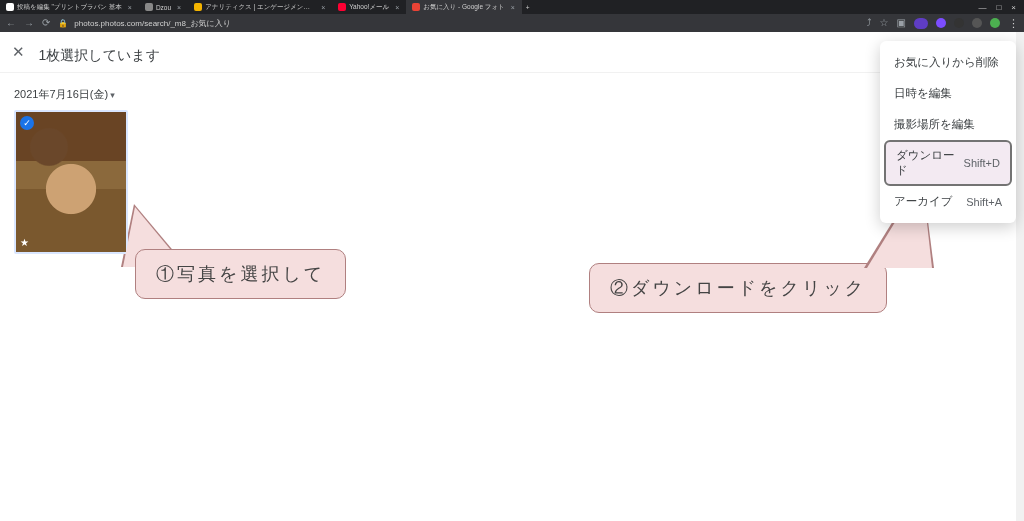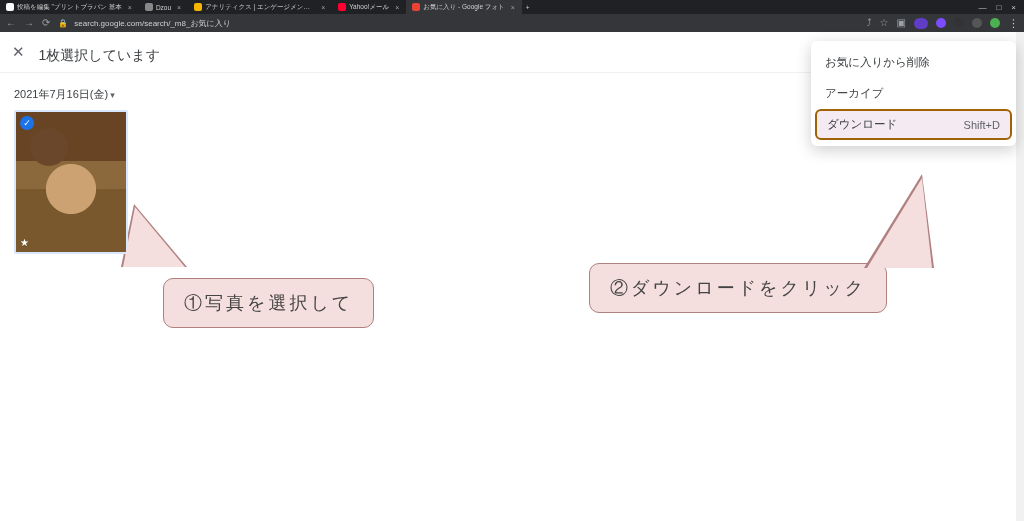--- a/index.html
+++ b/index.html
@@ -38,28 +38,28 @@
   .thumb-wrap .sel{position:absolute;top:4px;left:4px;width:14px;height:14px;border-radius:50%;background:#1a73e8;color:#fff;font-size:9px;display:flex;align-items:center;justify-content:center;}
   .thumb-wrap .star{position:absolute;bottom:4px;left:4px;color:#fff;font-size:10px;}
   
   .dog-bg{position:absolute;inset:0;background:
      radial-gradient(circle at 30% 25%,#6b4a2e 0 14%,transparent 15%),
      radial-gradient(circle at 50% 55%,#c9a074 0 26%,transparent 27%),
      linear-gradient(#6a4728 0 35%, #8a6a3f 35% 55%, #7a5a32 55% 100%);
      filter:contrast(1.05);}
 
   
-  .menu{position:absolute;top:41px;right:8px;width:205px;background:#fff;border-radius:6px;box-shadow:0 4px 16px rgba(0,0,0,.2);padding:6px 0;font-size:11.5px;color:#3c4043;z-index:5;}
+  .menu{position:absolute;top:41px;right:8px;width:136px;background:#fff;border-radius:6px;box-shadow:0 4px 16px rgba(0,0,0,.2);padding:6px 0;font-size:11.5px;color:#3c4043;z-index:5;}
   .menu .mi{display:flex;align-items:center;justify-content:space-between;padding:8px 14px;cursor:pointer;}
   .menu .mi .sc{color:#5f6368;font-size:11px;}
-  .menu .mi.hl{background:#f3eaf2;border:2px solid #a16207;border-radius:6px;margin:0 4px;padding:6px 10px;}
+  .menu .mi.hl{background:#f3eaf2;border:2px solid #737373;border-radius:6px;margin:0 4px;padding:6px 10px;}
 
   
   .callout{position:absolute;border:1.5px solid #b08080;background:#f5dede;border-radius:10px;padding:12px 20px;font-size:18px;color:#444;letter-spacing:3px;white-space:nowrap;}
-  .callout-1{left:135px;top:278px;margin-left:28px;}
+  .callout-1{left:135px;top:249px;}
   .callout-2{left:570px;top:263px;margin-left:19px;}
   
   .ptr1{position:absolute;left:123px;top:207px;width:0;height:0;
         border-left:12px solid transparent;border-right:50px solid transparent;border-bottom:60px solid #f5dede;}
   .ptr1b{position:absolute;left:121px;top:204px;width:0;height:0;
         border-left:13px solid transparent;border-right:53px solid transparent;border-bottom:63px solid #b08080;z-index:-1;}
   
   .ptr2{position:absolute;right:92px;top:178px;width:0;height:0;
         border-left:55px solid transparent;border-right:10px solid transparent;border-bottom:90px solid #f5dede;z-index:2;}
   .ptr2b{position:absolute;right:90px;top:174px;width:0;height:0;
@@ -104,21 +104,21 @@
     <span>×</span>
   </div>
 </div>
 
 <div class="chrome-url">
   <span class="nav-ico">←</span>
   <span class="nav-ico">→</span>
   <span class="nav-ico">⟳</span>
   <div class="urlbox">
     <span class="lock">🔒</span>
-    <span>search.google.com/search/_m8_お気に入り</span>
+    <span>photos.photos.com/search/_m8_お気に入り</span>
   </div>
   <div class="ext-row">
     <span class="nav-ico">⤴</span>
     <span class="nav-ico">☆</span>
     <span class="nav-ico">▣</span>
     <span class="pill"></span>
     <span class="ext-ico" style="background:#7c4dff"></span>
     <span class="ext-ico" style="background:#333"></span>
     <span class="ext-ico" style="background:#555"></span>
     <span class="ext-ico" style="background:#4caf50"></span>
@@ -141,26 +141,34 @@
   <div class="sel">✓</div>
   <div class="star">★</div>
 </div>
 
 <div class="menu">
   <div class="mi">
     <span>お気に入りから削除</span>
     <span class="sc"></span>
   </div>
   <div class="mi">
-    <span>アーカイブ</span>
+    <span>日時を編集</span>
+    <span class="sc"></span>
+  </div>
+  <div class="mi">
+    <span>撮影場所を編集</span>
     <span class="sc"></span>
   </div>
   <div class="mi hl">
     <span>ダウンロード</span>
     <span class="sc">Shift+D</span>
+  </div>
+  <div class="mi">
+    <span>アーカイブ</span>
+    <span class="sc">Shift+A</span>
   </div>
 </div>
 
 <div class="ptr1b"></div>
 <div class="ptr1"></div>
 <div class="callout callout-1">
   <span>①写真を選択して</span>
 </div>
 
 <div class="ptr2b"></div>

